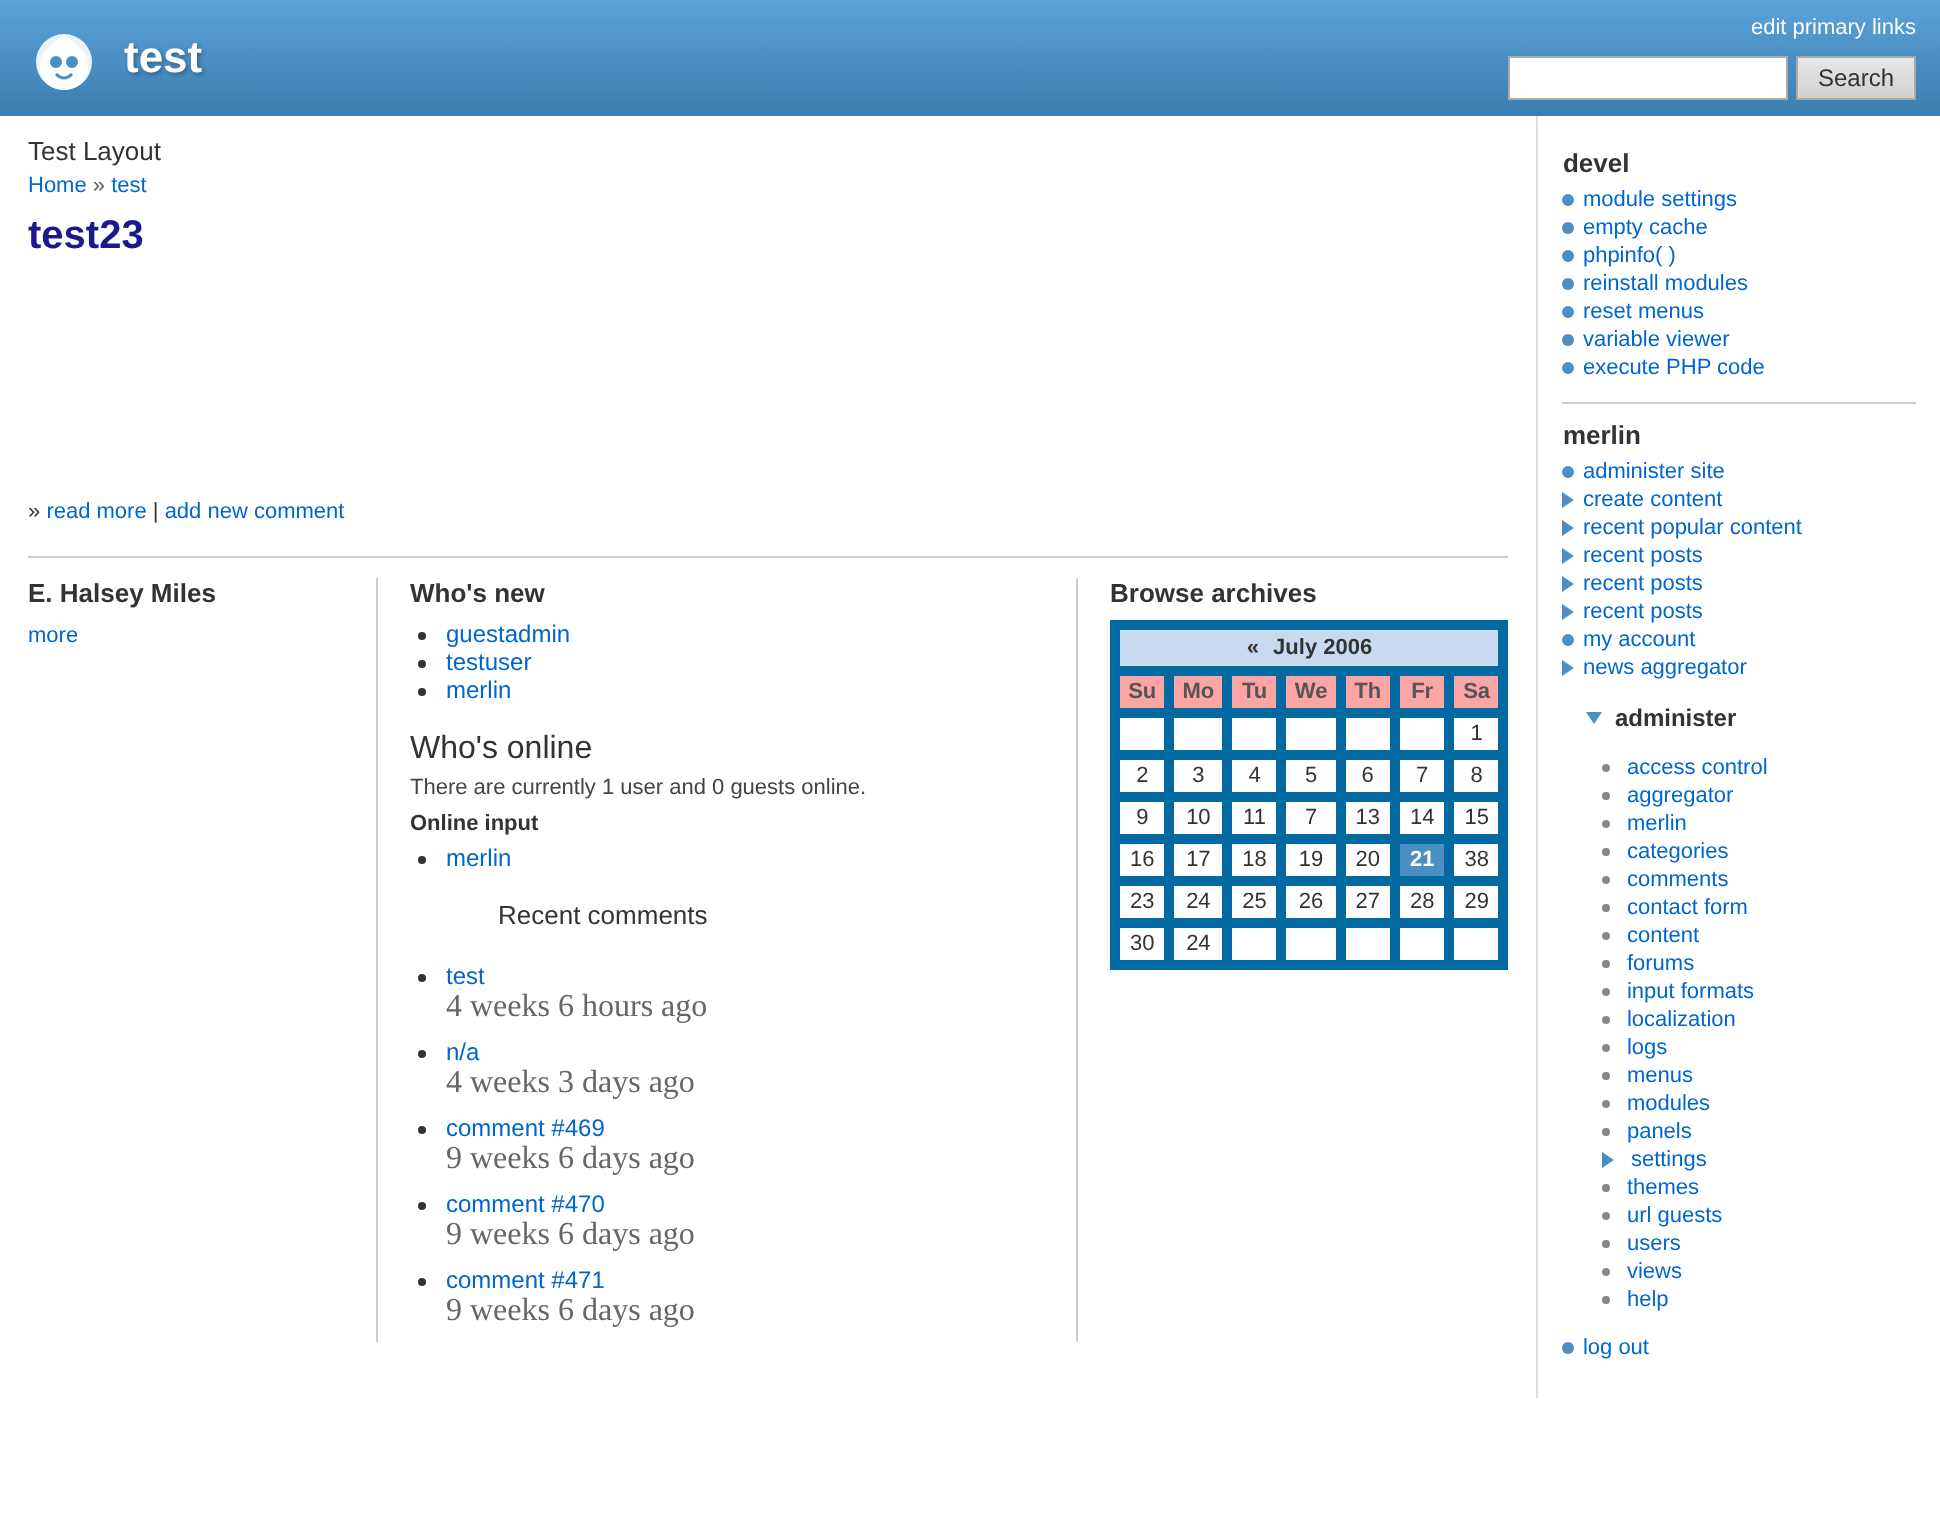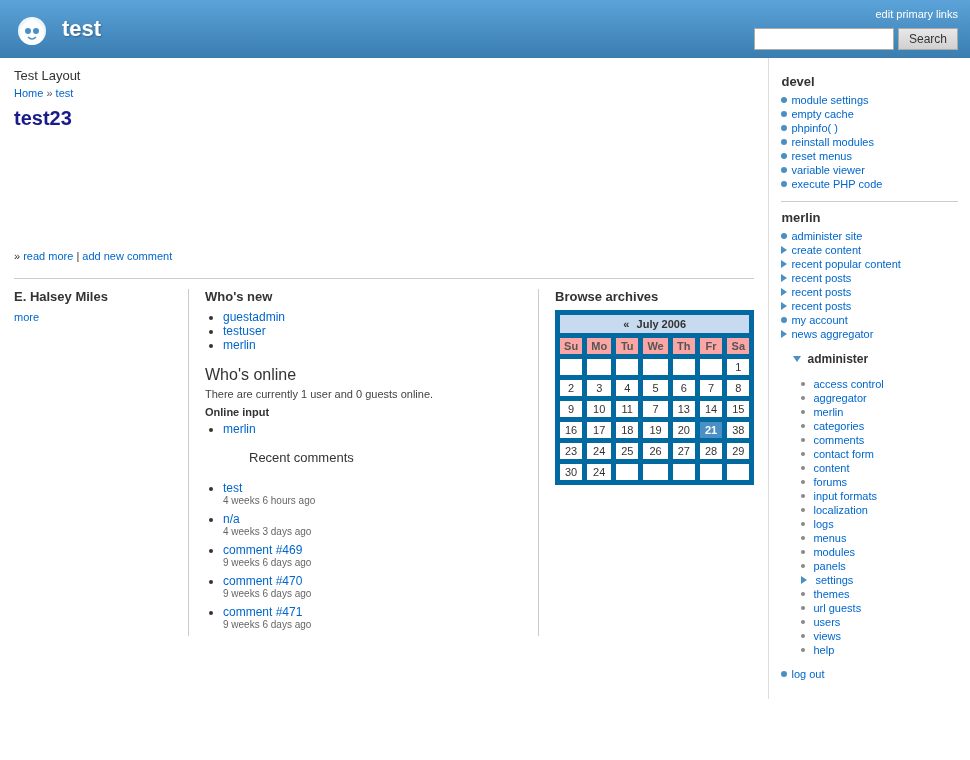--- a/index.html
+++ b/index.html
@@ -177,21 +177,21 @@
       padding-left: 44px;
     }
     #recent-comments-list {
       list-style: disc;
       padding-left: 18px;
     }
     #recent-comments-list li {
       margin-bottom: 6px;
     }
     #recent-comments-list li a { color: #0066cc; text-decoration: none; }
-    .comment-time { font-size: 10px; color: #666; display: block; }
+    .comment-time { font-size: 16px; color: #666; display: block; font-family: Liberation Serif, serif; }
 
     
     #right-col {
       flex: 1;
       padding-left: 16px;
     }
     #browse-archives-title {
       font-size: 13px;
       font-weight: bold;
       margin-bottom: 6px;

